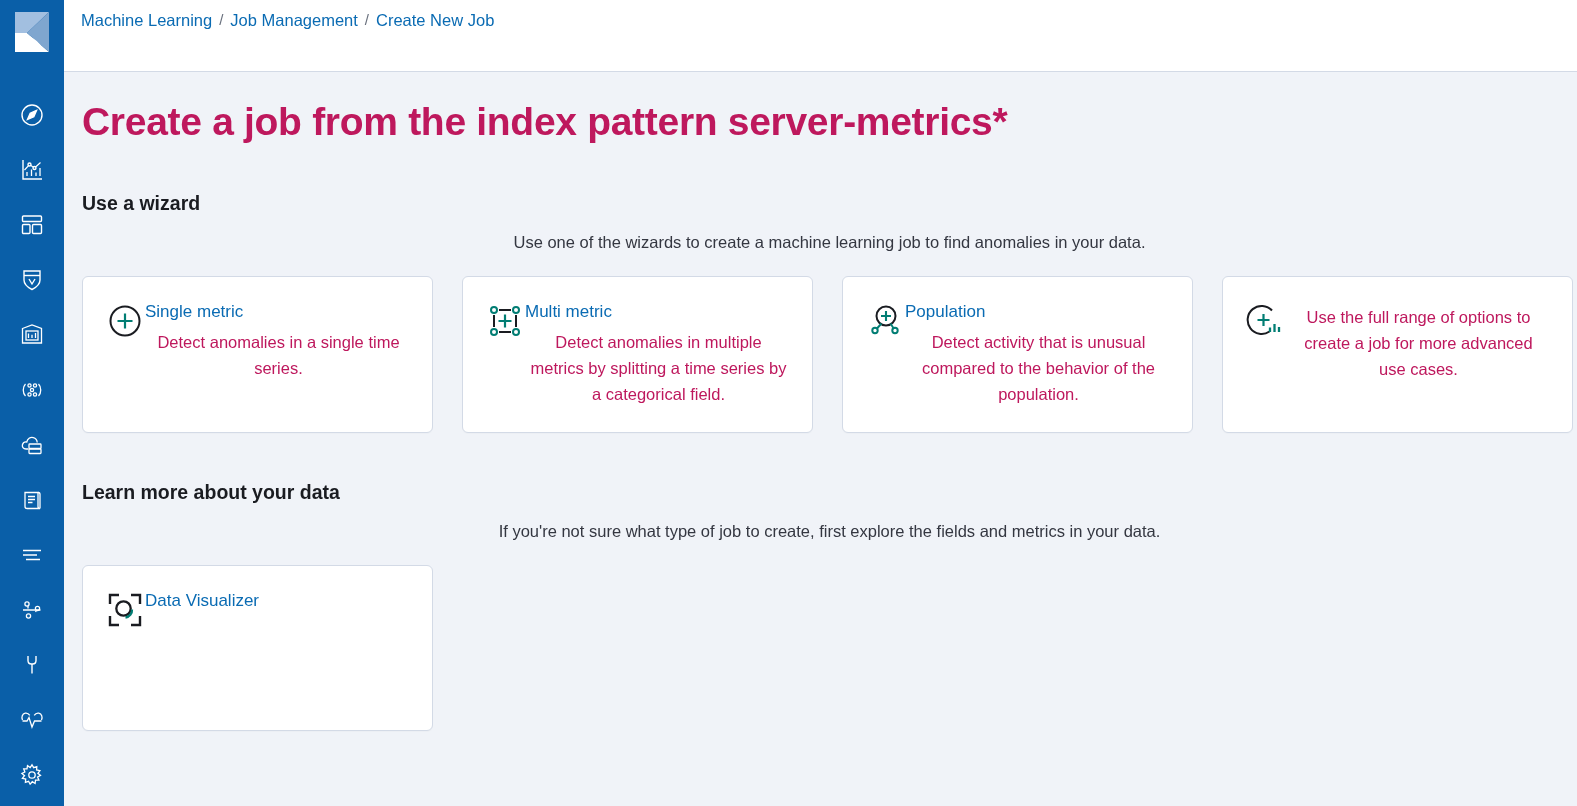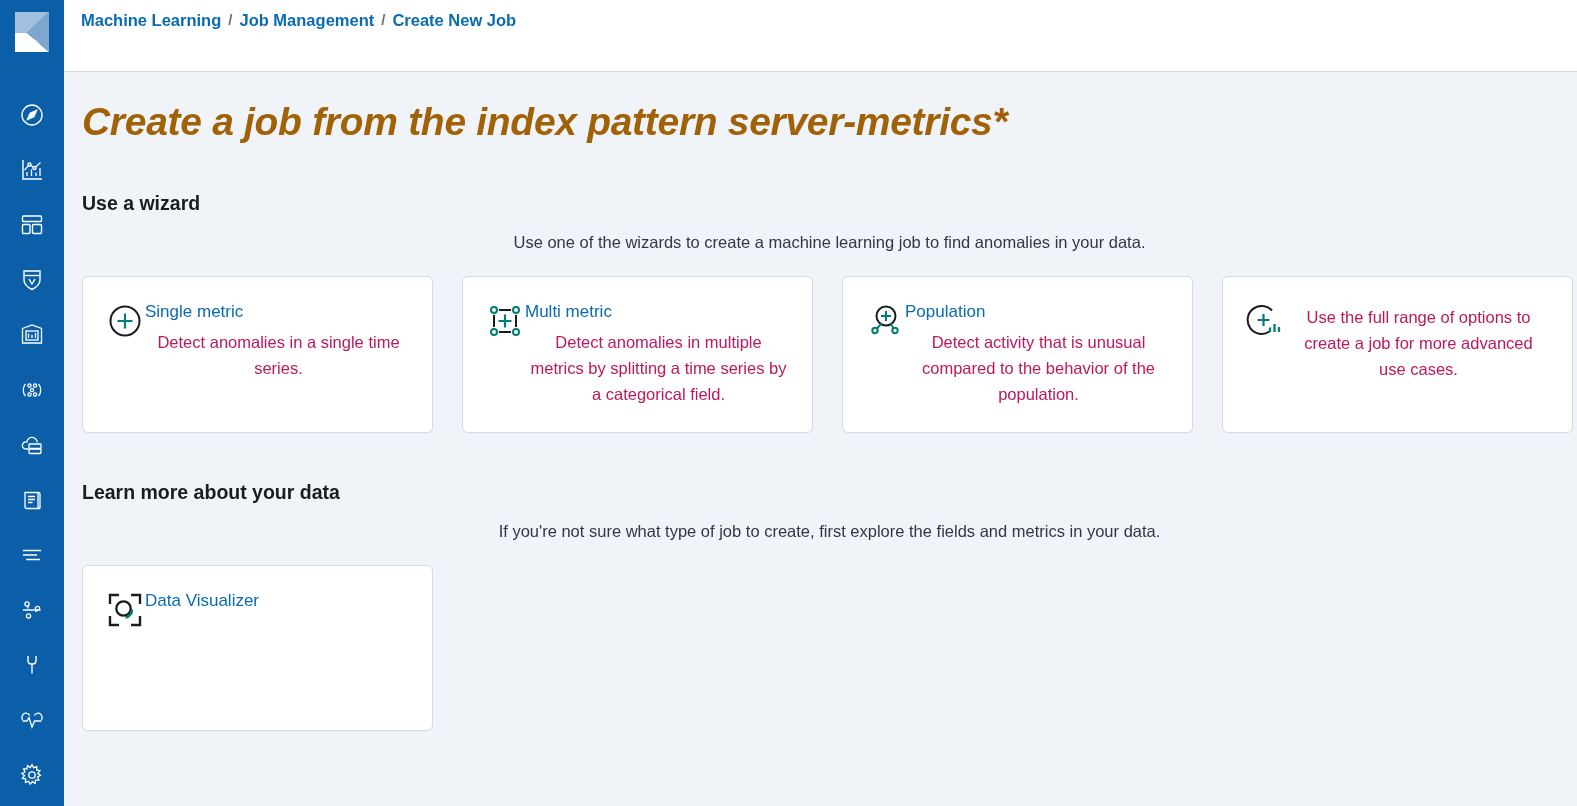--- a/index.html
+++ b/index.html
@@ -79,21 +79,20 @@
     display: flex;
     align-items: flex-start;
     padding: 5px 0 0 17px;
   }
   .breadcrumb {
     display: flex;
     align-items: center;
     font-size: 16.5px;
     line-height: 22px;
     padding-top: 4px;
-    font-weight: bold;
   }
   .crumb {
     color: #0a6bb3;
     text-decoration: none;
     cursor: pointer;
     white-space: nowrap;
   }
   .crumb-sep {
     color: #69707d;
     margin: 0 7px;
@@ -104,24 +103,23 @@
   .content {
     flex: 1 1 auto;
     background: #f0f3f8;
     padding: 26px 0 0 18px;
     overflow: hidden;
   }
   .page-title {
     font-size: 39px;
     line-height: 48px;
     font-weight: bold;
-    color: #a16207;
+    color: #be185d;
     margin: 0 0 44px 0;
     letter-spacing: -0.3px;
-    font-style: italic;
   }
   .section-title {
     font-size: 19.5px;
     line-height: 26px;
     font-weight: bold;
     color: #1a1c21;
     margin: 0 0 14px 0;
   }
   .section-sub {
     font-size: 16.5px;

